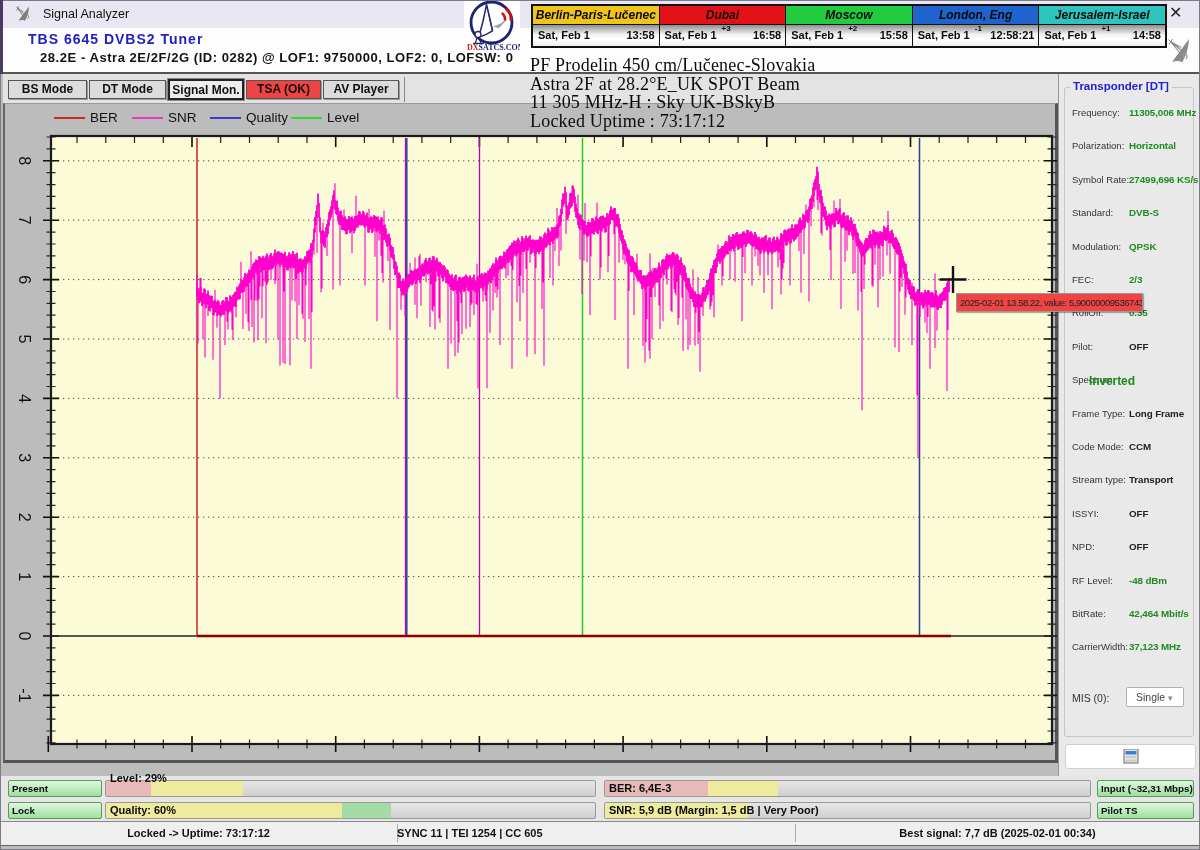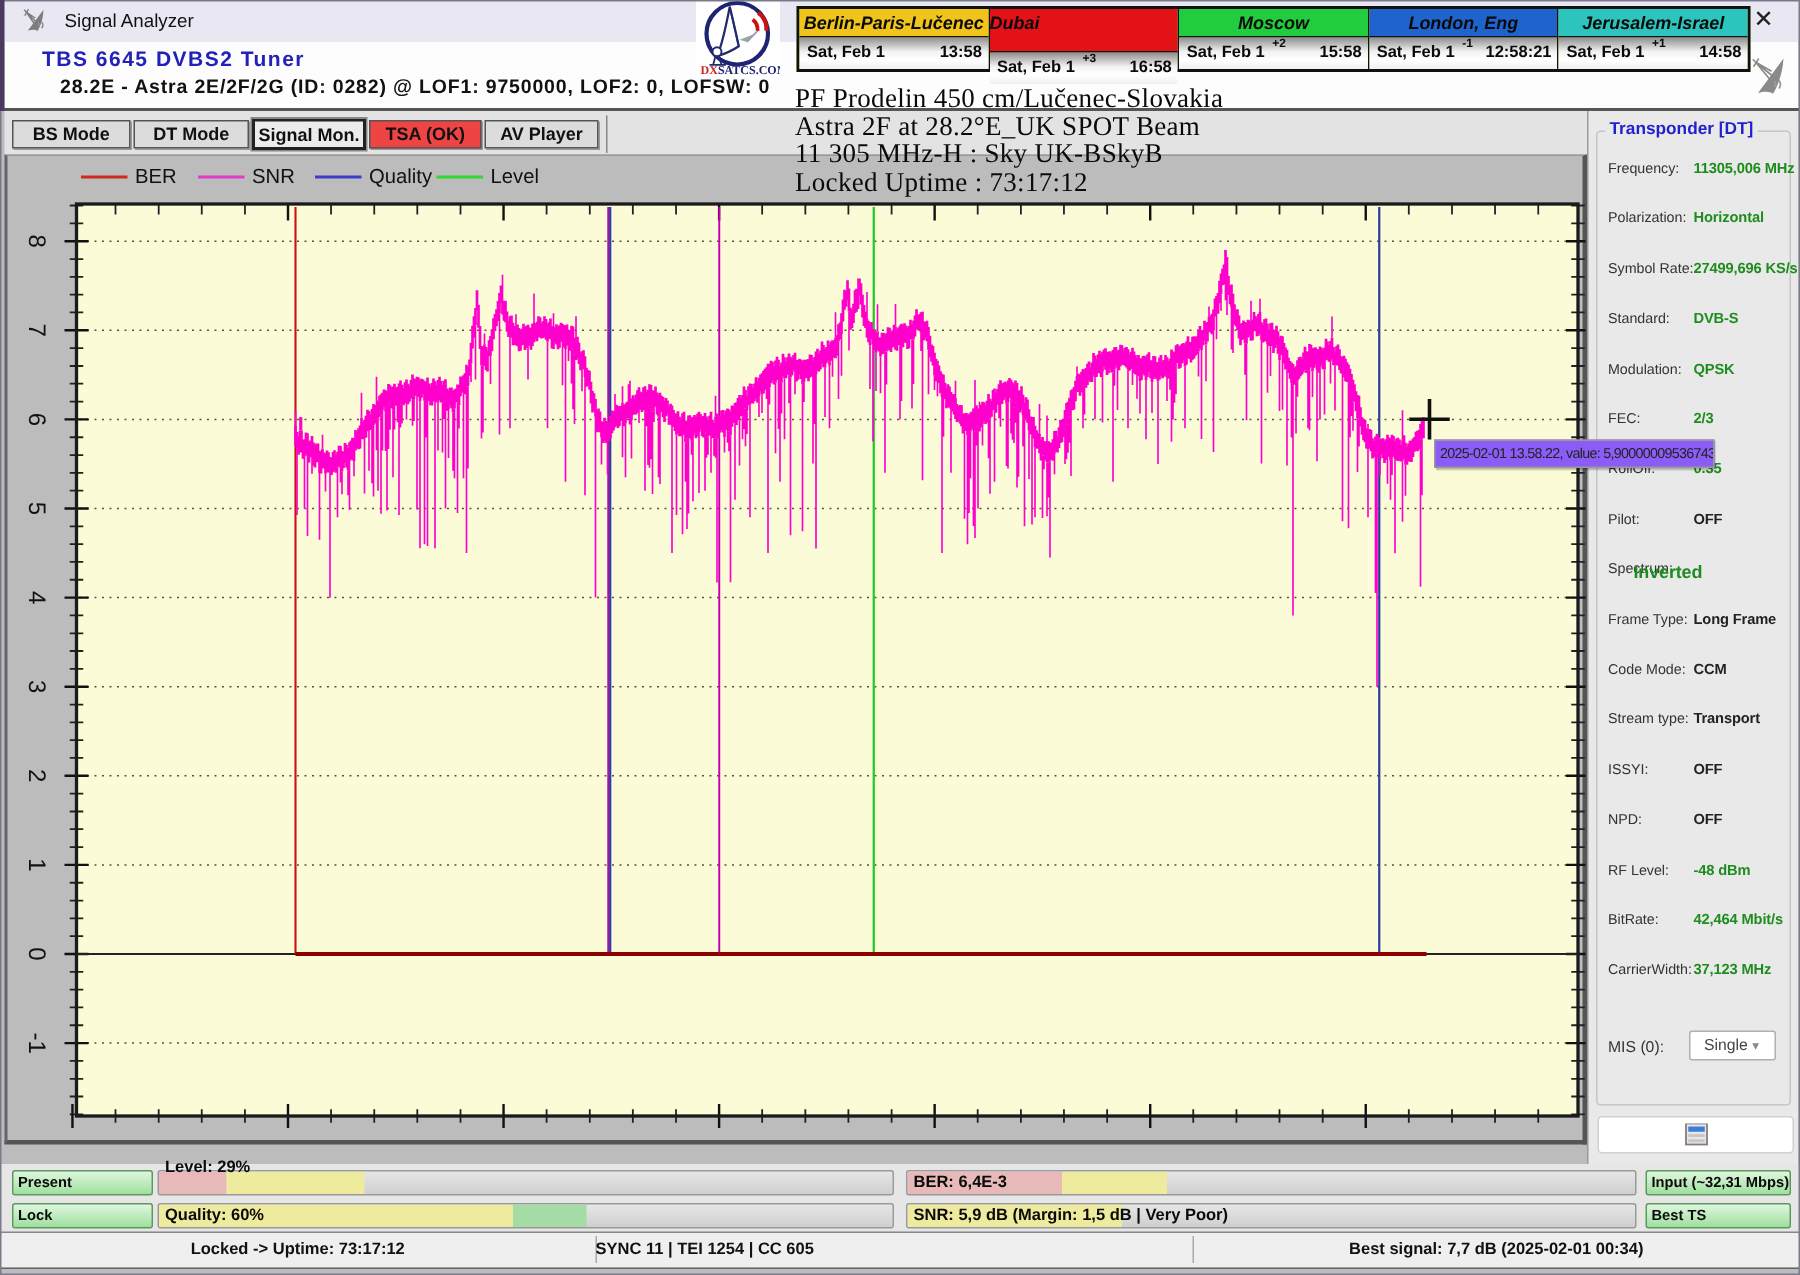--- a/index.html
+++ b/index.html
@@ -64,21 +64,21 @@
       <text x="18" y="385.2" transform="rotate(90 18 385.2)" text-anchor="middle" dominant-baseline="central" font-size="16" fill="#111">2</text>
       <text x="18" y="325.8" transform="rotate(90 18 325.8)" text-anchor="middle" dominant-baseline="central" font-size="16" fill="#111">3</text>
       <text x="18" y="266.4" transform="rotate(90 18 266.4)" text-anchor="middle" dominant-baseline="central" font-size="16" fill="#111">4</text>
       <text x="18" y="207.0" transform="rotate(90 18 207.0)" text-anchor="middle" dominant-baseline="central" font-size="16" fill="#111">5</text>
       <text x="18" y="147.6" transform="rotate(90 18 147.6)" text-anchor="middle" dominant-baseline="central" font-size="16" fill="#111">6</text>
       <text x="18" y="88.2" transform="rotate(90 18 88.2)" text-anchor="middle" dominant-baseline="central" font-size="16" fill="#111">7</text>
       <text x="18" y="28.8" transform="rotate(90 18 28.8)" text-anchor="middle" dominant-baseline="central" font-size="16" fill="#111">8</text>
     </g>
 <path d="M933.5,147.5h27 M947,134v27" stroke="#111" stroke-width="2.4" fill="none"></path>
 </svg>
-<div class="abs" style="left:956px;top:293px;width:187px;height:19px;background:#8b5cf6;border:1px solid #999;box-shadow:1px 1px 1px rgba(0,0,0,.3);font-size:9.5px;letter-spacing:-0.45px;color:#222;line-height:17px;padding:0 3px;z-index:40;white-space:nowrap;overflow:hidden">2025-02-01 13.58.22, value: 5,90000009536743</div>
+<div class="abs" style="left:956px;top:293px;width:187px;height:19px;background:#ef4444;border:1px solid #999;box-shadow:1px 1px 1px rgba(0,0,0,.3);font-size:9.5px;letter-spacing:-0.45px;color:#222;line-height:17px;padding:0 3px;z-index:40;white-space:nowrap;overflow:hidden">2025-02-01 13.58.22, value: 5,90000009536743</div>
 <div class="abs" style="left:530px;top:56px;width:440px;font-family:'Liberation Serif',serif;font-size:18px;color:#0a0a0a;line-height:18.6px;z-index:45;letter-spacing:0.2px">PF Prodelin 450 cm/Lučenec-Slovakia<br>Astra 2F at 28.2°E_UK SPOT Beam<br>11 305 MHz-H : Sky UK-BSkyB<br>Locked Uptime : 73:17:12</div>
 
 <div class="abs" style="left:1058px;top:74px;width:141px;height:703px;background:#e9e9e9;border-left:1px solid #999"></div>
 <div class="abs" style="left:1064px;top:87px;width:130px;height:650px;border:1px solid #c6c6c6;border-radius:3px"></div>
 <div class="abs b" style="left:1070px;top:80px;font-size:11.5px;color:#2222cc;background:#e9e9e9;padding:0 3px">Transponder [DT]</div>
 <div class="abs" style="left:1072px;top:107px;font-size:9.5px;color:#333">Frequency:</div>
 <div class="abs b" style="left:1129px;top:107px;font-size:9.8px;color:#1e8c1e;white-space:nowrap;letter-spacing:-0.1px">11305,006 MHz</div>
 <div class="abs" style="left:1072px;top:140px;font-size:9.5px;color:#333">Polarization:</div>
 <div class="abs b" style="left:1129px;top:140px;font-size:9.8px;color:#1e8c1e;white-space:nowrap;letter-spacing:-0.1px">Horizontal</div>
 <div class="abs" style="left:1072px;top:174px;font-size:9.5px;color:#333">Symbol Rate:</div>
@@ -114,31 +114,31 @@
 
 <div class="abs" style="left:1072px;top:692px;font-size:10.5px;color:#333">MIS (0):</div>
 <div class="abs" style="left:1126px;top:687px;width:58px;height:20px;background:#fff;border:1px solid #b0b0b0;border-radius:2px;font-size:10.5px;color:#444;line-height:18px;padding-left:9px">Single <span style="color:#888;font-size:9px">▾</span></div>
 <div class="abs" style="left:1065px;top:744px;width:131px;height:25px;background:#fff;border:1px solid #d0d0d0;border-radius:3px"></div>
 <svg class="abs" style="left:1123px;top:749px" width="16" height="15" viewBox="0 0 16 15">
 <rect x="1" y="0" width="14" height="14" fill="#e8e8e8" stroke="#8a7a7a" stroke-width="1.2"></rect>
 <rect x="2.5" y="2" width="11" height="3.5" fill="#3a7edc"></rect>
 <rect x="2.5" y="7" width="11" height="2" fill="#c8c8c8"></rect>
 <rect x="2.5" y="10.5" width="11" height="2" fill="#c8c8c8"></rect>
 </svg>
-<div class="abs" style="left:531px;top:4px;width:636px;height:44px;border:2px solid #111;z-index:46;display:flex;background:#bef264">
+<div class="abs" style="left:531px;top:4px;width:636px;height:44px;border:2px solid #111;z-index:46;display:flex;background:#22c55e">
     <div style="flex:1;border-right:1.5px solid #111;position:relative;min-width:0">
 <div style="height:19px;background:#f0c41b;border-bottom:1.5px solid #111;font-size:12px;font-weight:bold;font-style:italic;text-align:center;line-height:18px;color:#0a0a0a;white-space:nowrap">Berlin-Paris-Lučenec</div>
 <div style="height:21px;background:linear-gradient(#8e8e8e,#f2f2f2 45%,#ffffff 70%,#f0f0f0);position:relative">
 <span style="position:absolute;left:5px;top:4px;font-size:11px;font-weight:bold;color:#0a0a0a;white-space:nowrap">Sat, Feb 1</span>
 <span style="position:absolute;right:4px;top:4px;font-size:11px;font-weight:bold;color:#0a0a0a;white-space:nowrap">13:58</span>
 <span style="position:absolute;left:62px;top:-1px;font-size:8px;font-weight:bold;color:#0a0a0a"></span>
 </div>
     </div>
     <div style="flex:1;border-right:1.5px solid #111;position:relative;min-width:0">
-<div style="height:29px;background:#e31217;border-bottom:1.5px solid #111;font-size:12px;font-weight:bold;font-style:italic;text-align:left;line-height:18px;color:#0a0a0a;white-space:nowrap">Dubai</div>
+<div style="height:19px;background:#e31217;border-bottom:1.5px solid #111;font-size:12px;font-weight:bold;font-style:italic;text-align:center;line-height:18px;color:#0a0a0a;white-space:nowrap">Dubai</div>
 <div style="height:21px;background:linear-gradient(#8e8e8e,#f2f2f2 45%,#ffffff 70%,#f0f0f0);position:relative">
 <span style="position:absolute;left:5px;top:4px;font-size:11px;font-weight:bold;color:#0a0a0a;white-space:nowrap">Sat, Feb 1</span>
 <span style="position:absolute;right:4px;top:4px;font-size:11px;font-weight:bold;color:#0a0a0a;white-space:nowrap">16:58</span>
 <span style="position:absolute;left:62px;top:-1px;font-size:8px;font-weight:bold;color:#0a0a0a">+3</span>
 </div>
     </div>
     <div style="flex:1;border-right:1.5px solid #111;position:relative;min-width:0">
 <div style="height:19px;background:#21cd3e;border-bottom:1.5px solid #111;font-size:12px;font-weight:bold;font-style:italic;text-align:center;line-height:18px;color:#0a0a0a;white-space:nowrap">Moscow</div>
 <div style="height:21px;background:linear-gradient(#8e8e8e,#f2f2f2 45%,#ffffff 70%,#f0f0f0);position:relative">
 <span style="position:absolute;left:5px;top:4px;font-size:11px;font-weight:bold;color:#0a0a0a;white-space:nowrap">Sat, Feb 1</span>
@@ -201,21 +201,21 @@
 <div class="abs b" style="left:8px;top:802px;width:94px;height:17px;background:linear-gradient(#dff7df,#9fdf9f);border:1px solid #5a9a5a;border-radius:2px;font-size:9.8px;line-height:15px;padding-left:3px;color:#0a0a0a;white-space:nowrap">Lock</div>
 <div class="abs" style="left:105px;top:802px;width:491px;height:17px;border:1px solid #9a9a9a;border-radius:2px;background:linear-gradient(#e6e6e6,#cfcfcf);overflow:hidden;display:flex">
     <div style="width:236px;background:#eeeb9e;height:100%"></div>
     <div style="width:49px;background:#a5dca5;height:100%"></div>
   </div>
 <div class="abs b" style="left:110px;top:804px;font-size:11px;color:#0a0a0a;white-space:nowrap">Quality: 60%</div>
 <div class="abs" style="left:604px;top:802px;width:487px;height:17px;border:1px solid #9a9a9a;border-radius:2px;background:linear-gradient(#e6e6e6,#cfcfcf);overflow:hidden;display:flex">
     <div style="width:143px;background:#eeeb9e;height:100%"></div>
   </div>
 <div class="abs b" style="left:609px;top:804px;font-size:11px;color:#0a0a0a;white-space:nowrap">SNR: 5,9 dB (Margin: 1,5 dB | Very Poor)</div>
-<div class="abs b" style="left:1097px;top:802px;width:97px;height:17px;background:linear-gradient(#dff7df,#9fdf9f);border:1px solid #5a9a5a;border-radius:2px;font-size:9.8px;line-height:15px;padding-left:3px;color:#0a0a0a;white-space:nowrap">Best TS</div>
+<div class="abs b" style="left:1097px;top:802px;width:97px;height:17px;background:linear-gradient(#dff7df,#9fdf9f);border:1px solid #5a9a5a;border-radius:2px;font-size:9.8px;line-height:15px;padding-left:3px;color:#0a0a0a;white-space:nowrap">Pilot TS</div>
 
 <div class="abs" style="left:0;top:821px;width:1200px;height:24px;background:#efefef;border-top:1.5px solid #888"></div>
 <div class="abs" style="left:397px;top:824px;width:1px;height:18px;background:#aaa"></div>
 <div class="abs" style="left:795px;top:824px;width:1px;height:18px;background:#aaa"></div>
 <div class="abs b" style="left:0;top:827px;width:397px;text-align:center;font-size:11px;color:#111">Locked -&gt; Uptime: 73:17:12</div>
 <div class="abs b" style="left:397px;top:827px;width:398px;text-align:left;font-size:11px;color:#111">SYNC 11 | TEI 1254 | CC 605</div>
 <div class="abs b" style="left:795px;top:827px;width:405px;text-align:center;font-size:11px;color:#111">Best signal: 7,7 dB (2025-02-01 00:34)</div>
 <div class="abs" style="left:0;top:845px;width:1200px;height:1px;background:#666"></div>
 
 </body></html>

